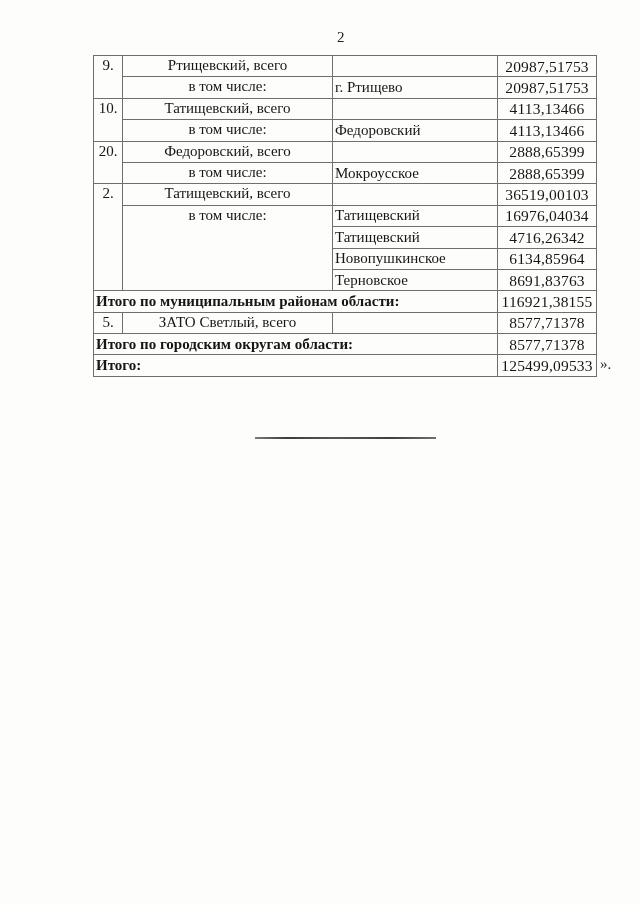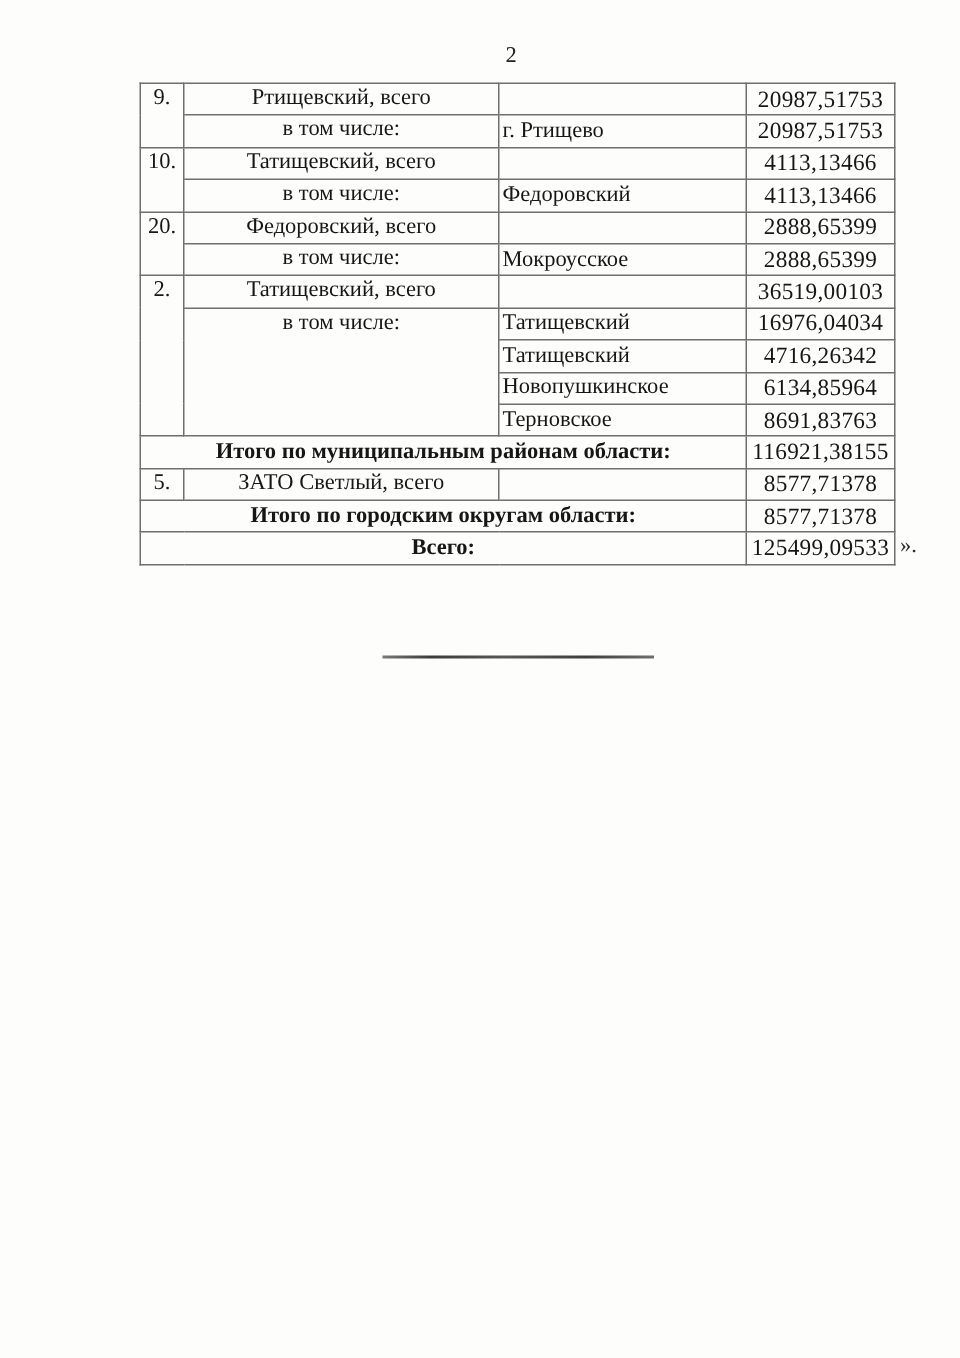--- a/index.html
+++ b/index.html
@@ -40,21 +40,21 @@
     padding: 0 2px;
     overflow: hidden;
     white-space: nowrap;
     background: #fdfdfc;
   }
   .doc-table tr { height: 21.4px; }
   .c-num  { text-align: center; vertical-align: top; padding-top: 1px; }
   .c-name { text-align: center; padding-left: 4px; vertical-align: top; padding-top: 1px; margin-left: 24px; }
   .c-set  { text-align: left; padding-left: 4px; margin-top: 14px; }
   .c-val  { text-align: center; font-size: 15.5px; letter-spacing: 0.2px; }
-  .c-total { text-align: center; padding-left: 38px; font-weight: bold; }
+  .c-total { text-align: left; padding-left: 38px; font-weight: bold; }
   .bold { font-weight: normal; }
   .closing-mark {
     position: absolute;
     top: 356px;
     left: 600px;
     font-size: 15px;
     color: #2a2a2a;
   }
   .separator-line {
     position: absolute;
@@ -144,21 +144,21 @@
           <td class="c-num">5.</td>
           <td class="c-name">ЗАТО Светлый, всего</td>
           <td class="c-set"></td>
           <td class="c-val">8577,71378</td>
         </tr>
         <tr>
           <td class="c-total" colspan="3">Итого по городским округам области:</td>
           <td class="c-val">8577,71378</td>
         </tr>
         <tr>
-          <td class="c-total" colspan="3">Всего:</td>
+          <td class="c-total" colspan="3">Итого:</td>
           <td class="c-val bold">125499,09533</td>
         </tr>
       </tbody>
   </table>
 
   <div class="closing-mark">».</div>
 
   <div class="separator-line"></div>
 
 </div>

